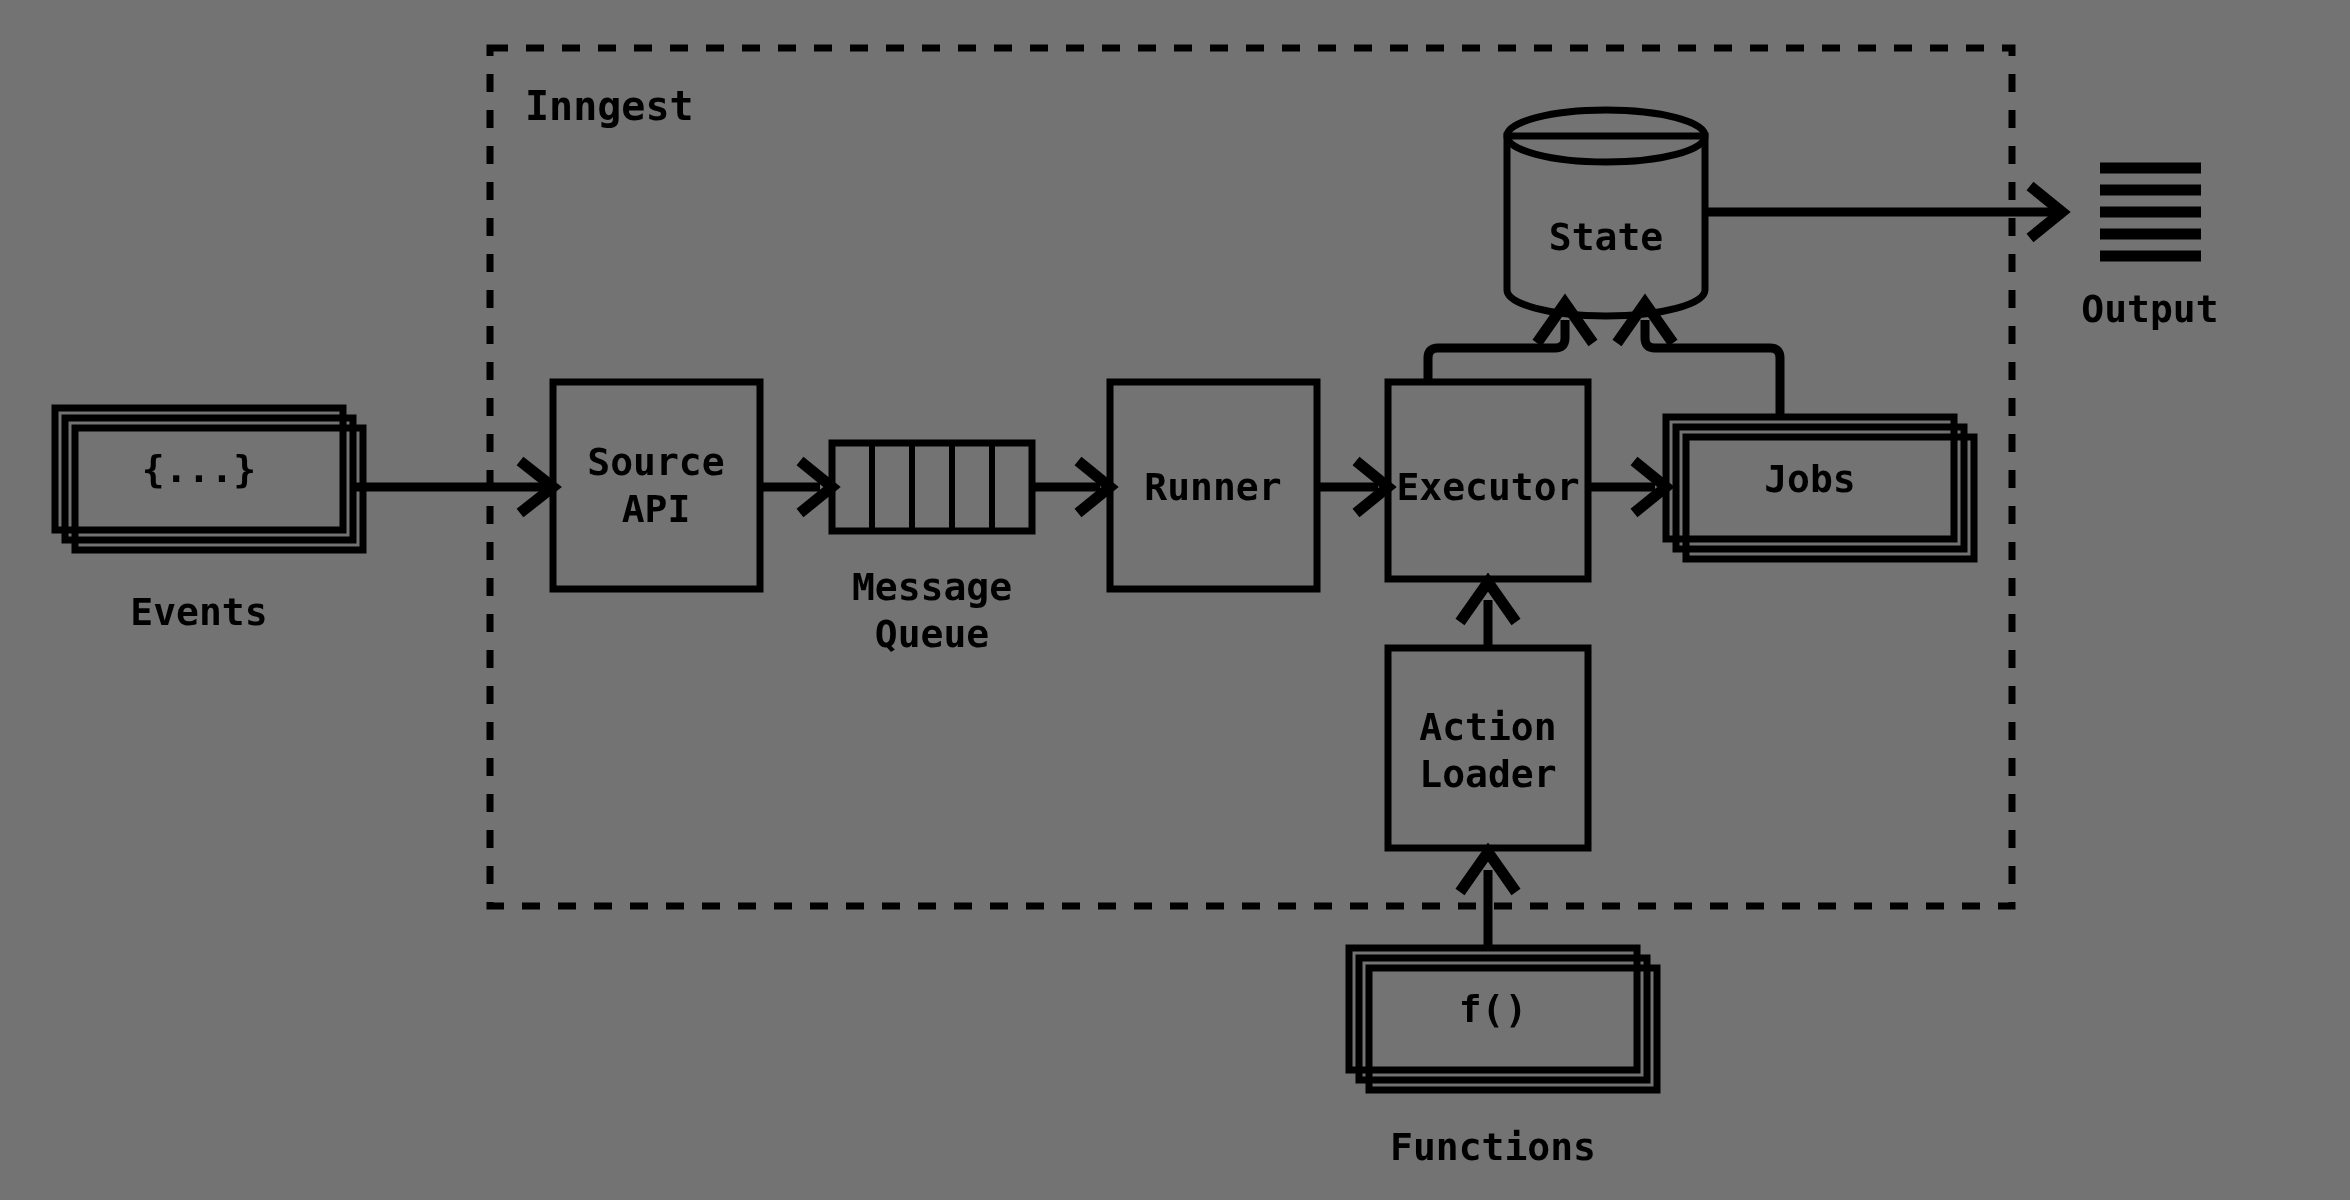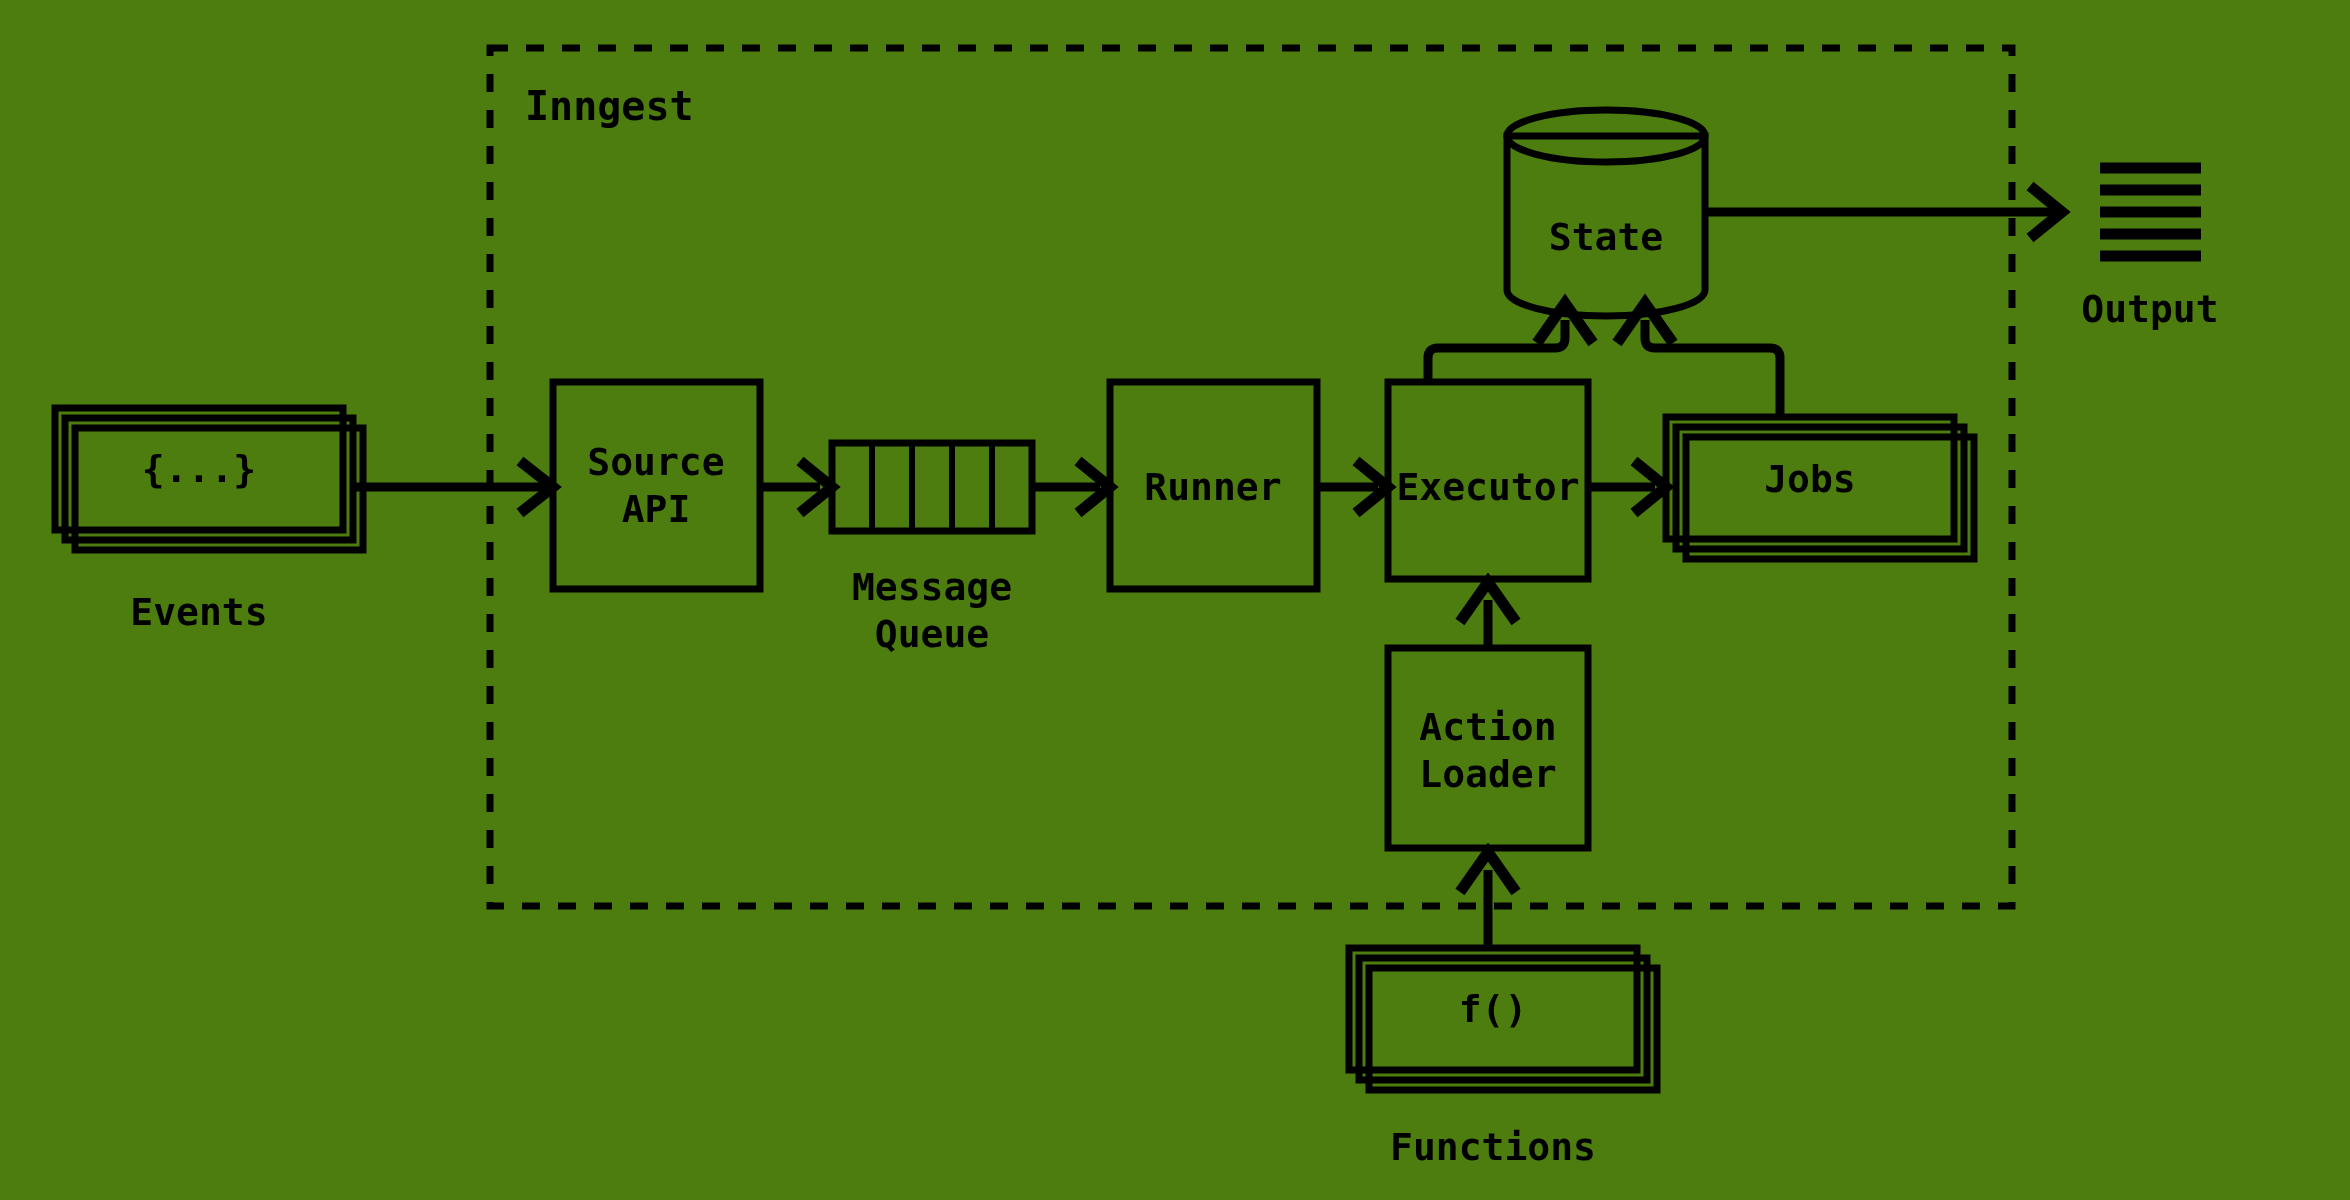--- a/index.html
+++ b/index.html
@@ -8,21 +8,21 @@
     padding: 0;
     background: #ffffff;
   }
   body {
     font-family: "DejaVu Sans Mono", "Liberation Mono", monospace;
   }
   #canvas {
     position: relative;
     width: 2350px;
     height: 1200px;
-    background: #4d7c0f;
+    background: #737373;
     overflow: hidden;
   }
   #diagram-svg {
     position: absolute;
     top: 0;
     left: 0;
     width: 2350px;
     height: 1200px;
   }
   .node-label, .caption-label, .group-label {

